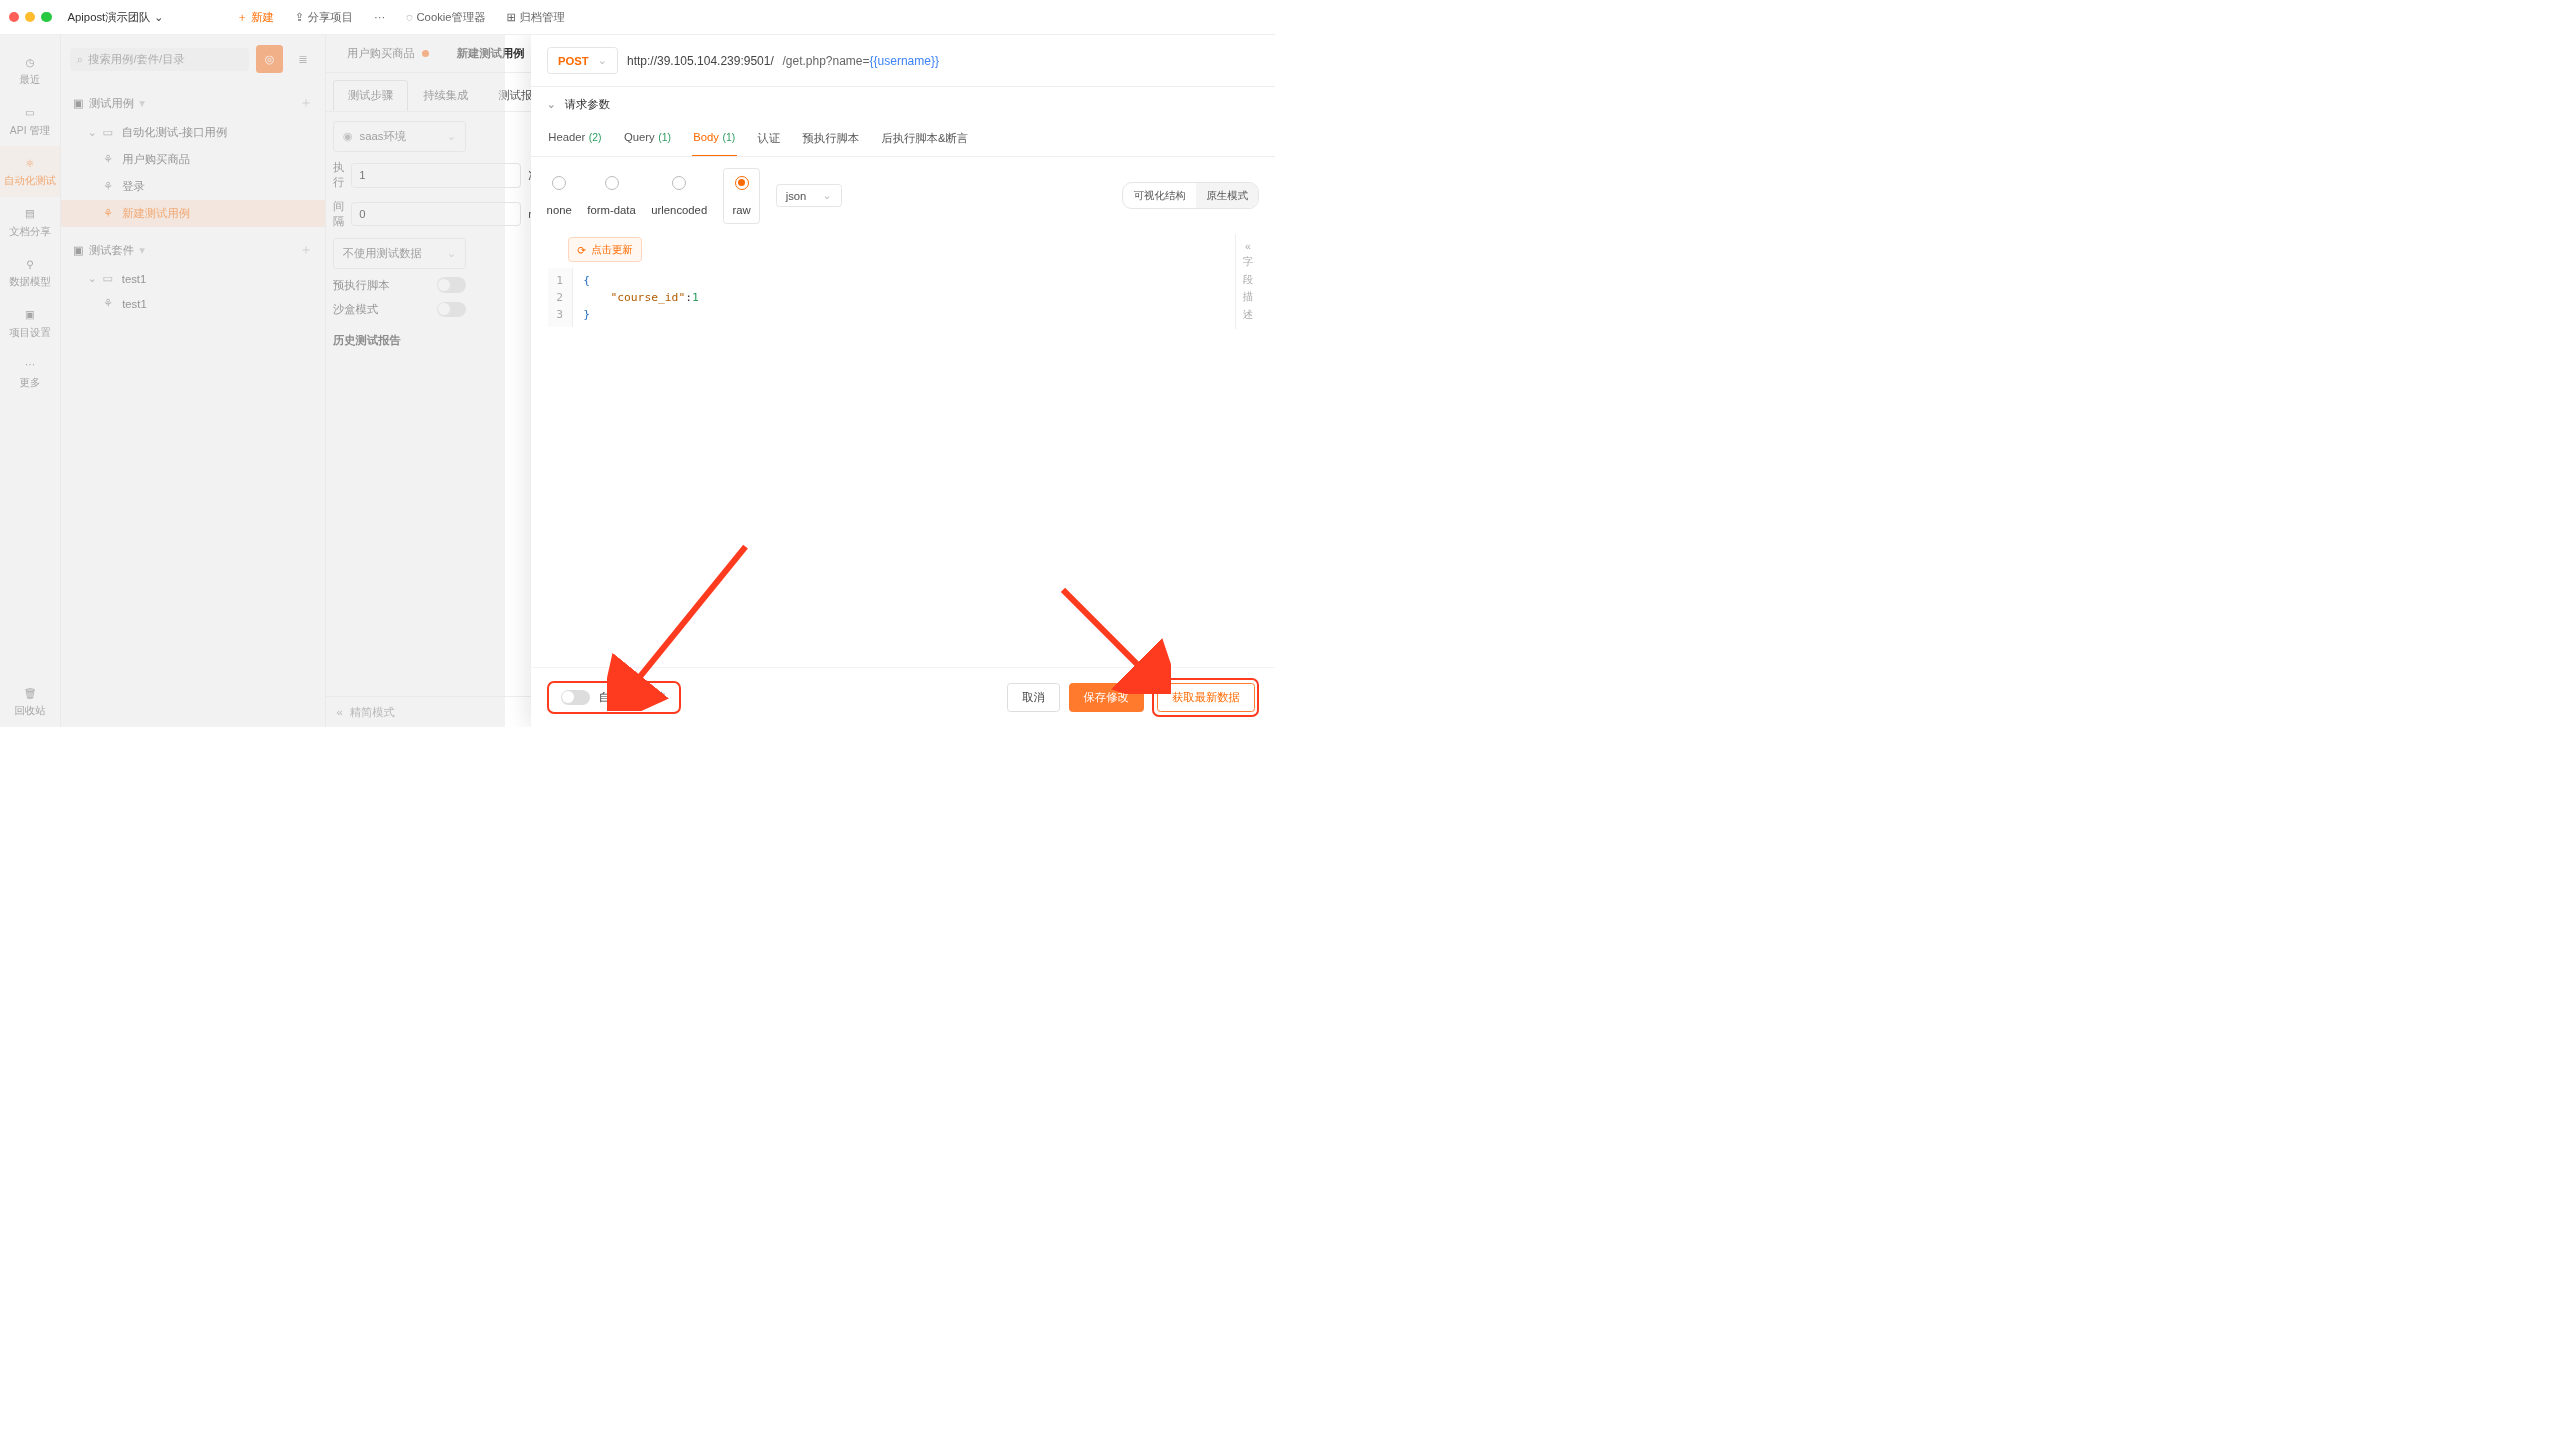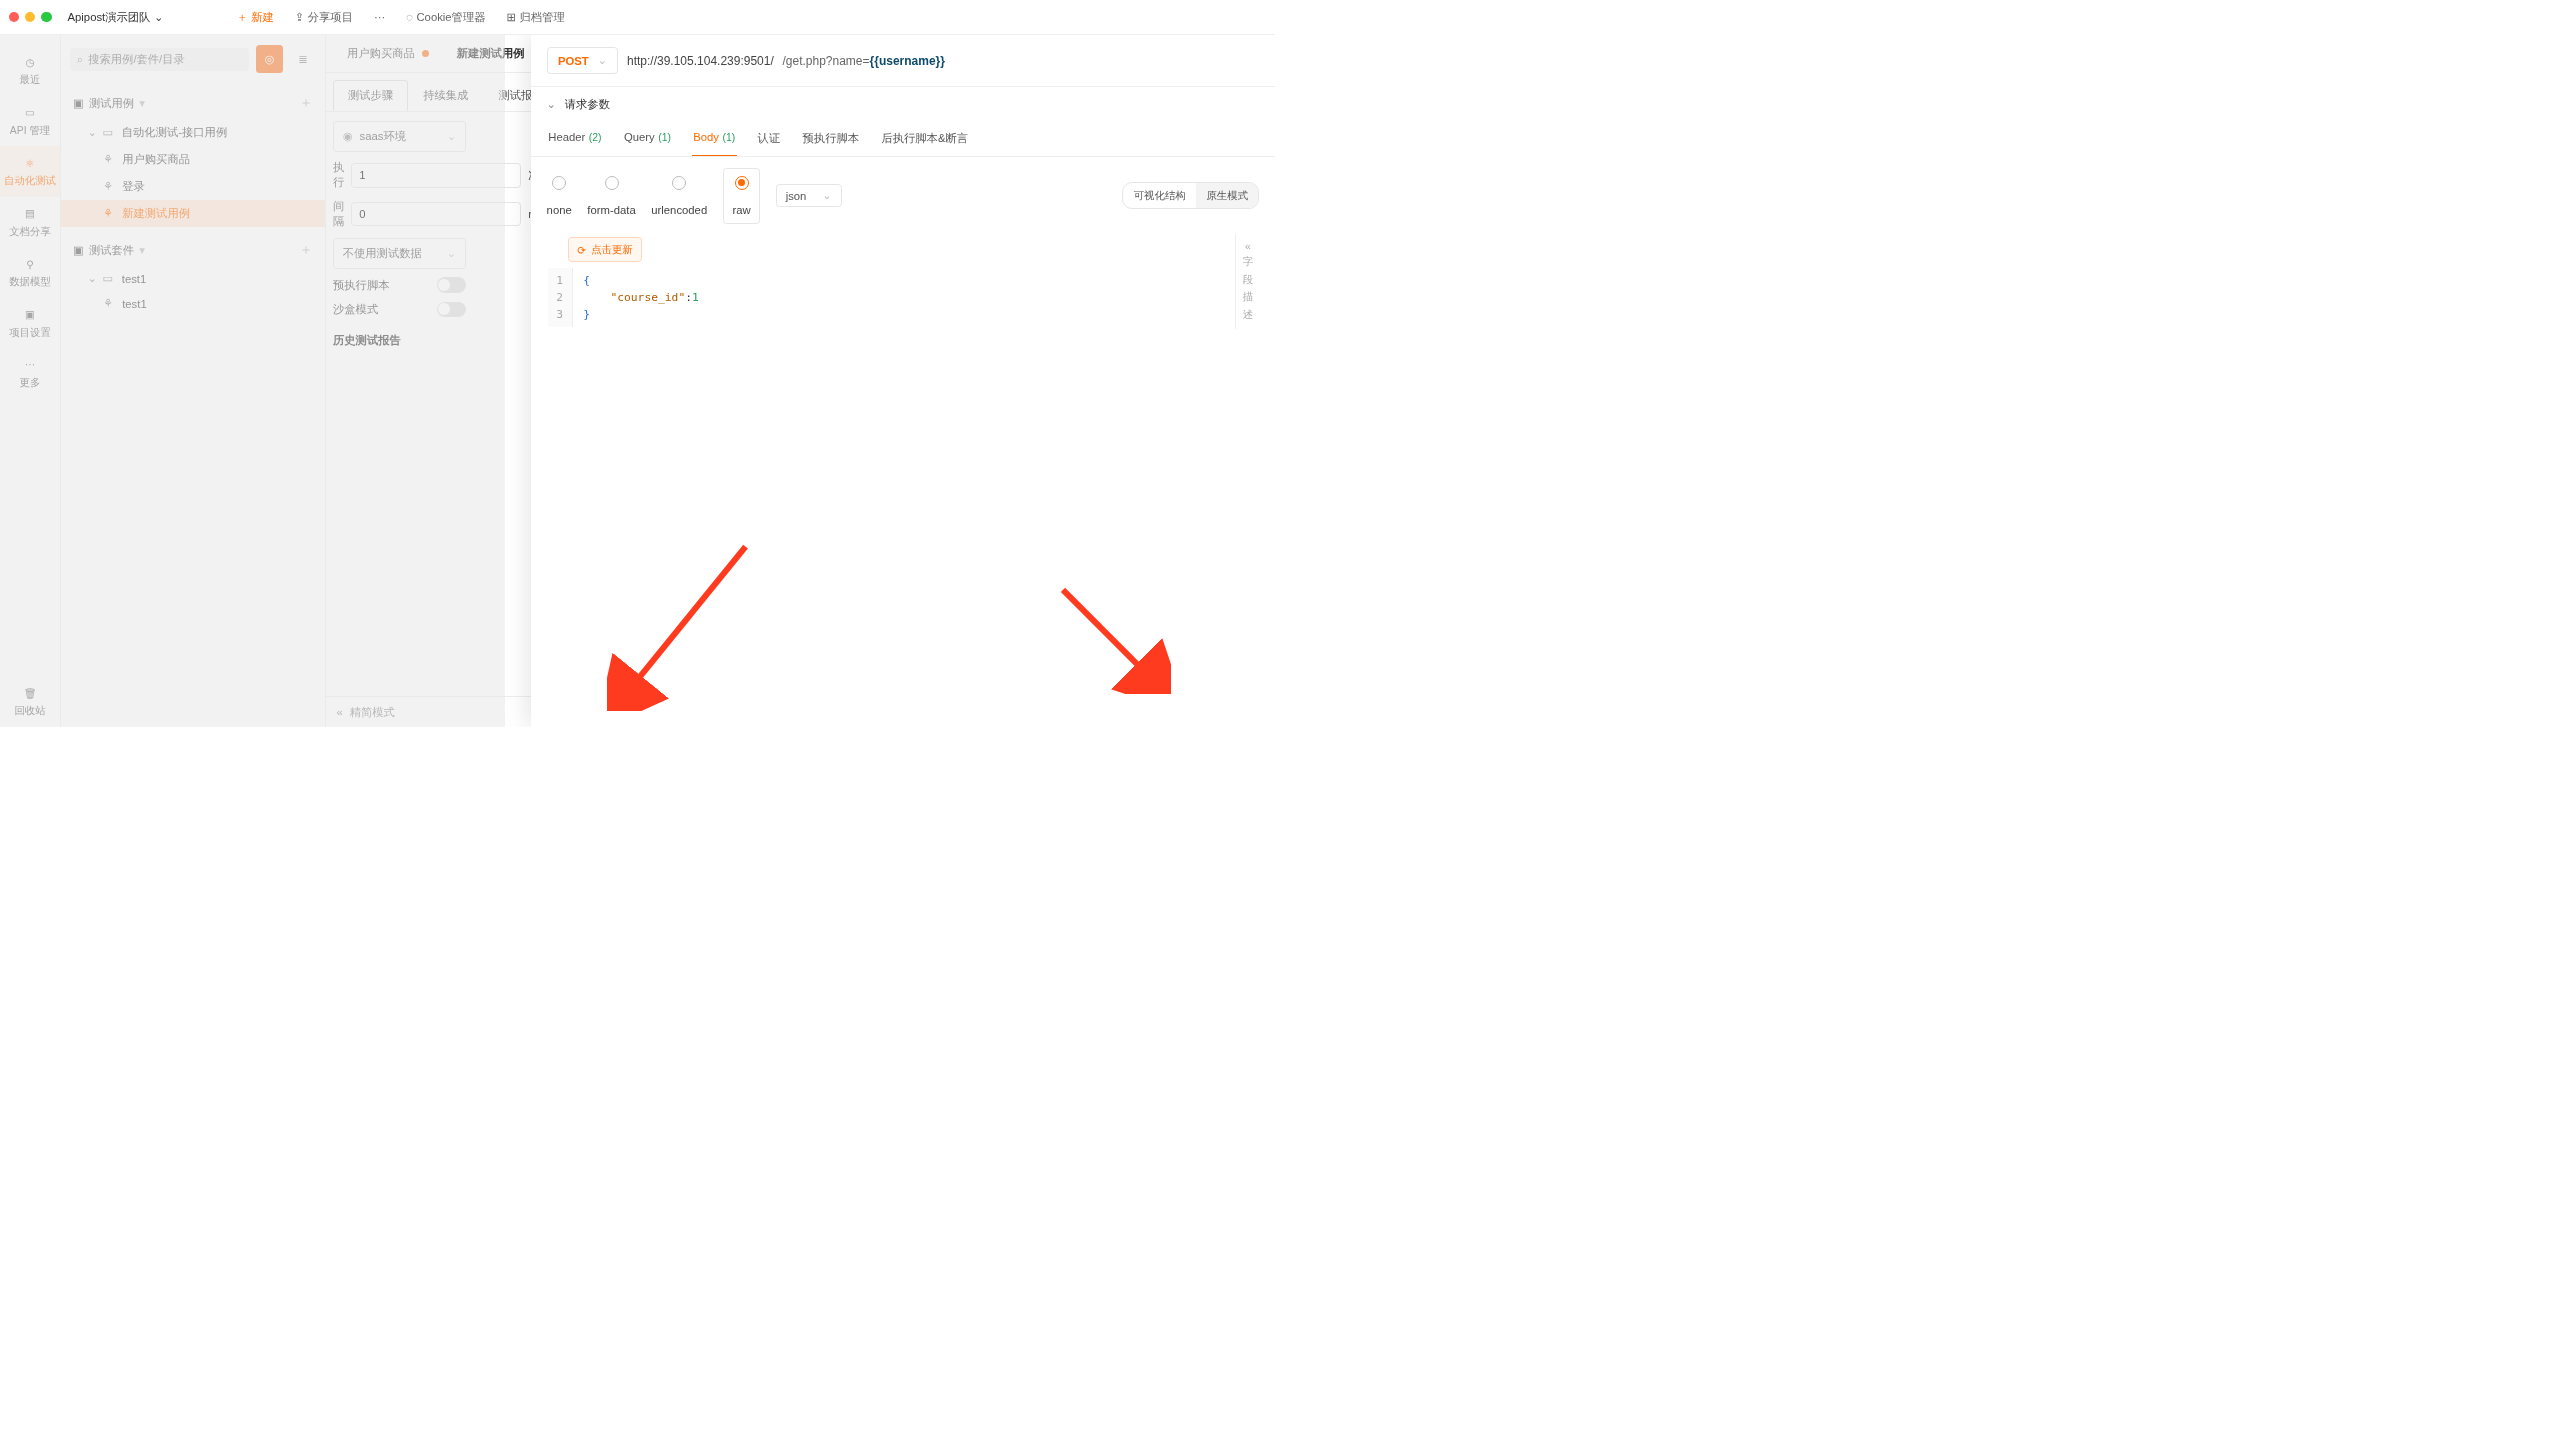--- a/index.html
+++ b/index.html
@@ -56,21 +56,21 @@
 .hist { margin-top: 7px; font-size: 11.3px; color: #333; font-weight: 600; }
 .compactbar { position: absolute; bottom: 0; left: 0; right: 0; height: 31px; display: flex; align-items: center; padding: 0 10.4px; border-top: 0.9px solid #eee; color: #888; font-size: 11.3px; gap: 7px; }
 .overlay { position: absolute; top: 0; left: 0; width: 505px; height: 100%; background: rgba(230,230,230,0.5); pointer-events: none; }
 .panel { position: absolute; top: 0; right: 0; width: 744px; height: 100%; background: #fff; box-shadow: -5.2px 0 21px rgba(0,0,0,0.10); display: flex; flex-direction: column; z-index: 10; }
 .reqbar { display: flex; align-items: center; gap: 8.7px; padding: 12px 15.6px; }
 .method { border: 0.9px solid #e5e5e5; border-radius: 3.5px; padding: 6px 10.4px; display: flex; align-items: center; gap: 8.7px; color: #ff6a00; font-weight: 600; font-size: 11.3px; cursor: pointer; }
 .method .caretd { color: #bbb; font-weight: normal; }
 .url { display: flex; align-items: baseline; gap: 8.7px; font-size: 12px; }
 .url .base { color: #444; }
 .url .path { color: #666; }
-.url .var { color: #0c4a6e; font-weight: bold; }
+.url .var { color: #3b82f6; }
 .section { border-top: 0.9px solid #eee; }
 .sechdr { display: flex; align-items: center; padding: 10.4px 15.6px; gap: 8.7px; cursor: pointer; }
 .sechdr .chev { color: #888; }
 .paramtabs { display: flex; gap: 19px; padding: 0 15.6px; border-bottom: 0.9px solid #eee; }
 .ptab { padding: 8.7px 1.7px; font-size: 11.3px; color: #555; cursor: pointer; border-bottom: 1.7px solid transparent; display: flex; gap: 3.5px; align-items: baseline; }
 .ptab .cnt { color: #2a9d5f; font-size: 10.4px; }
 .ptab.active { color: #ff6a00; border-bottom-color: #ff6a00; }
 .bodybar { display: flex; align-items: center; padding: 10.4px 15.6px; gap: 15.6px; }
 .radio { display: flex; align-items: center; gap: 14px; font-size: 11.3px; color: #444; cursor: pointer; flex-direction: column; }
 .rdot { width: 14px; height: 14px; border-radius: 50%; border: 1.7px solid #bbb; display: inline-flex; align-items: center; justify-content: center; }
@@ -378,20 +378,35 @@
           <div class="fieldpanel">
             <span>«</span>
             <span>字</span>
               <span>段</span>
               <span>描</span>
               <span>述</span>
           </div>
         </div>
       </div>
 
+      <div class="panel-footer">
+        <div class="footer-left">
+          <div class="highlight-box">
+            <div class="switch"></div>
+            <span>自动双向同步</span>
+          </div>
+        </div>
+        <div class="footer-right">
+          <div class="btn">取消</div>
+          <div class="btn primary">保存修改</div>
+          <div class="highlight-box" style="padding:2.6px">
+            <div class="btn outline-o" style="border:0.9px solid #ff7a2d">获取最新数据</div>
+          </div>
+        </div>
+      </div>
     </div>
 
     <svg class="arrow" style="left:607px;top:503px" width="156" height="173" viewBox="0 0 180 200">
       <defs>
           <marker id="ah1" markerWidth="12" markerHeight="12" refX="2" refY="6" orient="auto">
             <path d="M0,0 L12,6 L0,12 Z" fill="#ff3b1f"></path>
           </marker>
         </defs>
       <line x1="160" y1="10" x2="30" y2="170" stroke="#ff3b1f" stroke-width="7" marker-end="url(#ah1)"></line>
     </svg>

